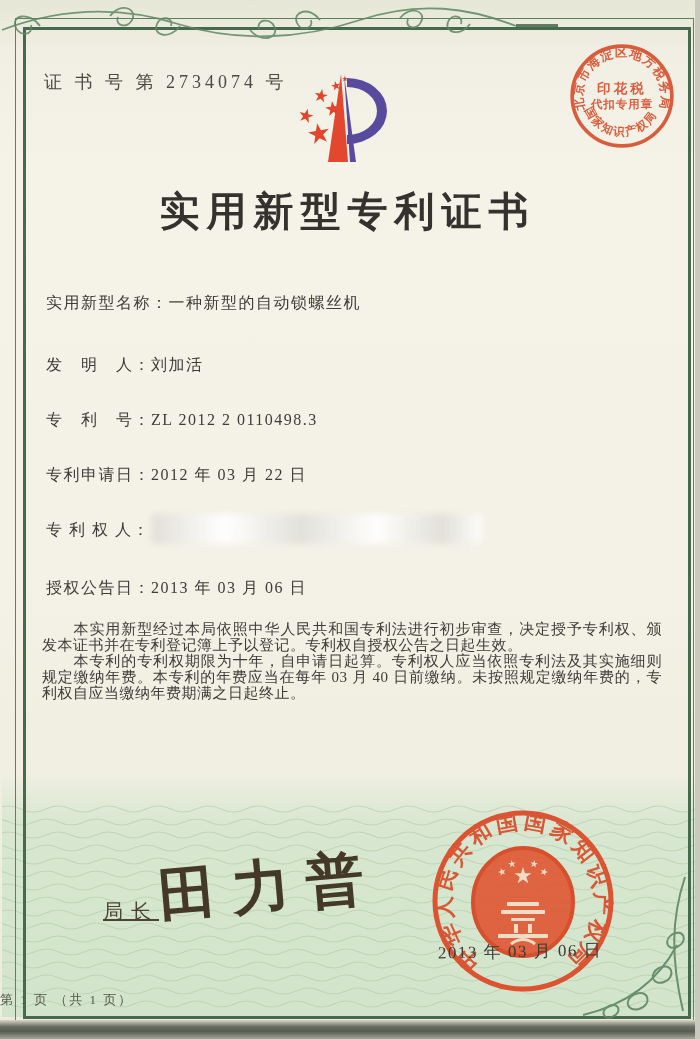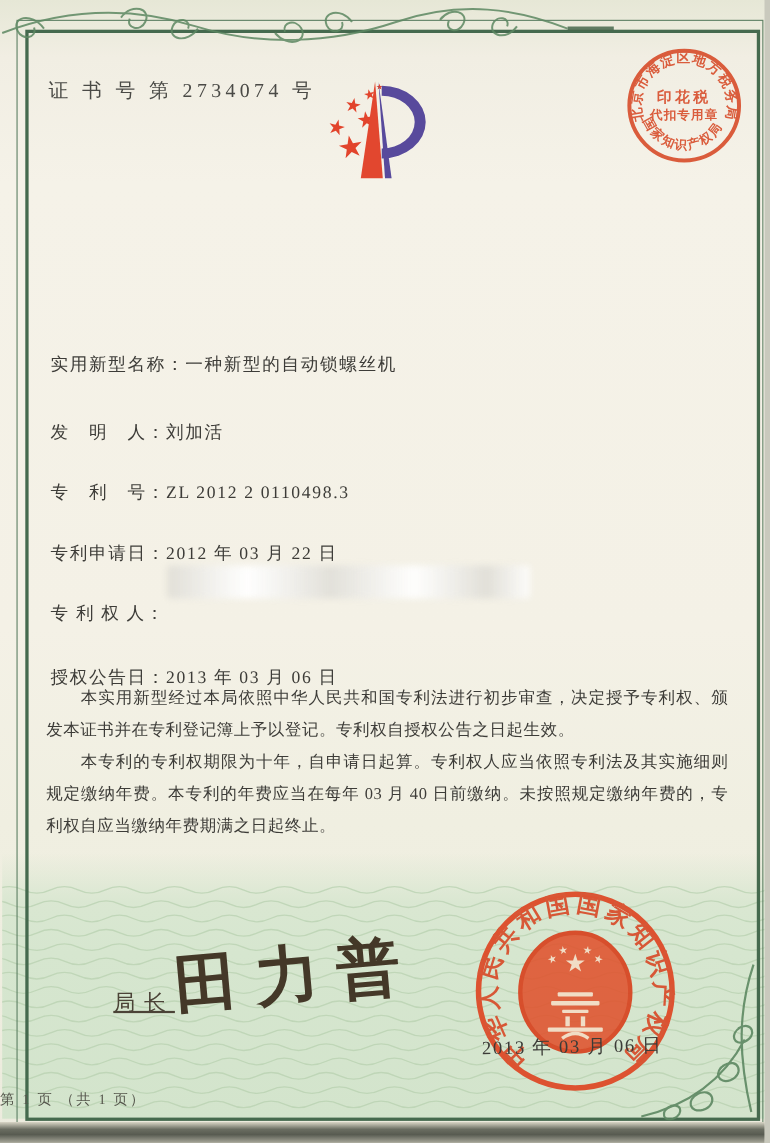--- a/index.html
+++ b/index.html
@@ -14,26 +14,26 @@
   .photo-edge{position:absolute;left:0;bottom:0;width:700px;height:19px;
     background:linear-gradient(180deg,#d9d6c6 0%,#6a6d61 35%,#585b51 60%,#a7a79a 100%);}
   
   .green-band{position:absolute;left:2px;top:775px;width:696px;height:242px;
     background:linear-gradient(180deg,rgba(214,230,207,0) 0,rgba(214,230,207,.85) 45px,#d6e6cf 90px,#d3e4cc 100%);}
   .green-band svg{position:absolute;left:0;top:28px;}
   
   .cert-no{position:absolute;left:44px;top:70px;font-size:18px;color:#4a4a46;letter-spacing:4px;}
   .title{position:absolute;left:0;right:0;top:184px;text-align:center;font-size:40px;font-weight:700;
     color:#34322e;letter-spacing:7px;}
-  .field{position:absolute;left:46px;font-size:16px;color:#3d3c38;letter-spacing:1.5px;white-space:nowrap;margin-top:28px;}
+  .field{position:absolute;left:46px;font-size:16px;color:#3d3c38;letter-spacing:1.5px;white-space:nowrap;}
   .f0{top:293px}.f1{top:355px}.f2{top:410px}.f3{top:465px}.f4{top:520px}.f5{top:578px}
   .redact{position:absolute;left:152px;top:514px;width:330px;height:30px;border-radius:3px;
     background:linear-gradient(90deg,rgba(190,190,188,.35),rgba(255,255,255,.95) 22%,rgba(205,205,203,.45) 45%,rgba(255,255,255,.9) 68%,rgba(198,198,196,.4) 88%,rgba(255,255,255,.8));
     filter:blur(3px);}
-  .paras{position:absolute;left:42px;top:621px;width:620px;font-size:15px;line-height:29px;
+  .paras{position:absolute;left:42px;top:621px;width:620px;font-size:15px;line-height:16px;
     color:#3d3c38;text-align:justify;letter-spacing:.5px;}
   .paras p{margin:0;text-indent:2.1em;}
   .commissioner{position:absolute;left:103px;top:898px;font-size:20px;color:#4b4337;letter-spacing:8px;text-decoration:underline;}
   .signature{position:absolute;left:158px;top:848px;font-size:58px;font-weight:600;color:#443828;
     letter-spacing:16px;transform:rotate(-5deg);white-space:nowrap;}
   .date-stamp{position:absolute;left:438px;top:940px;font-size:17px;color:#3b3b37;letter-spacing:1.5px;
     transform:rotate(-1deg);white-space:nowrap;}
   .footer{position:absolute;left:0;right:0;top:991px;text-align:left;font-size:13px;color:#55564c;letter-spacing:2px;}
   
   .logo{position:absolute;left:275px;top:72px;}
@@ -132,20 +132,21 @@
       <use href="#st" transform="translate(31,44) scale(7.5) rotate(14)"></use>
       <use href="#st" transform="translate(44,62) scale(11) rotate(-10)"></use>
     </g>
     <polygon points="66,2 73,90 53,90" fill="#e2472f"></polygon>
     <g fill="#584a9c">
       <polygon points="69,2 81,90 75,90"></polygon>
       <path d="M72 6 A 40 33 0 1 1 72 72 L 72 63 A 30 24 0 1 0 72 15 Z"></path>
     </g>
   </svg>
 
+  <div class="title">实用新型专利证书</div>
 
   <div class="field f0"><span>实用新型名称：</span><span>一种新型的自动锁螺丝机</span></div>
   <div class="field f1"><span>发　明　人：</span><span>刘加活</span></div>
   <div class="field f2"><span>专　利　号：</span><span>ZL 2012 2 0110498.3</span></div>
   <div class="field f3"><span>专利申请日：</span><span>2012 年 03 月 22 日</span></div>
   <div class="field f4"><span>专 利 权 人：</span><span></span></div>
   <div class="redact"></div>
   <div class="field f5"><span>授权公告日：</span><span>2013 年 03 月 06 日</span></div>
 
   <div class="paras">

